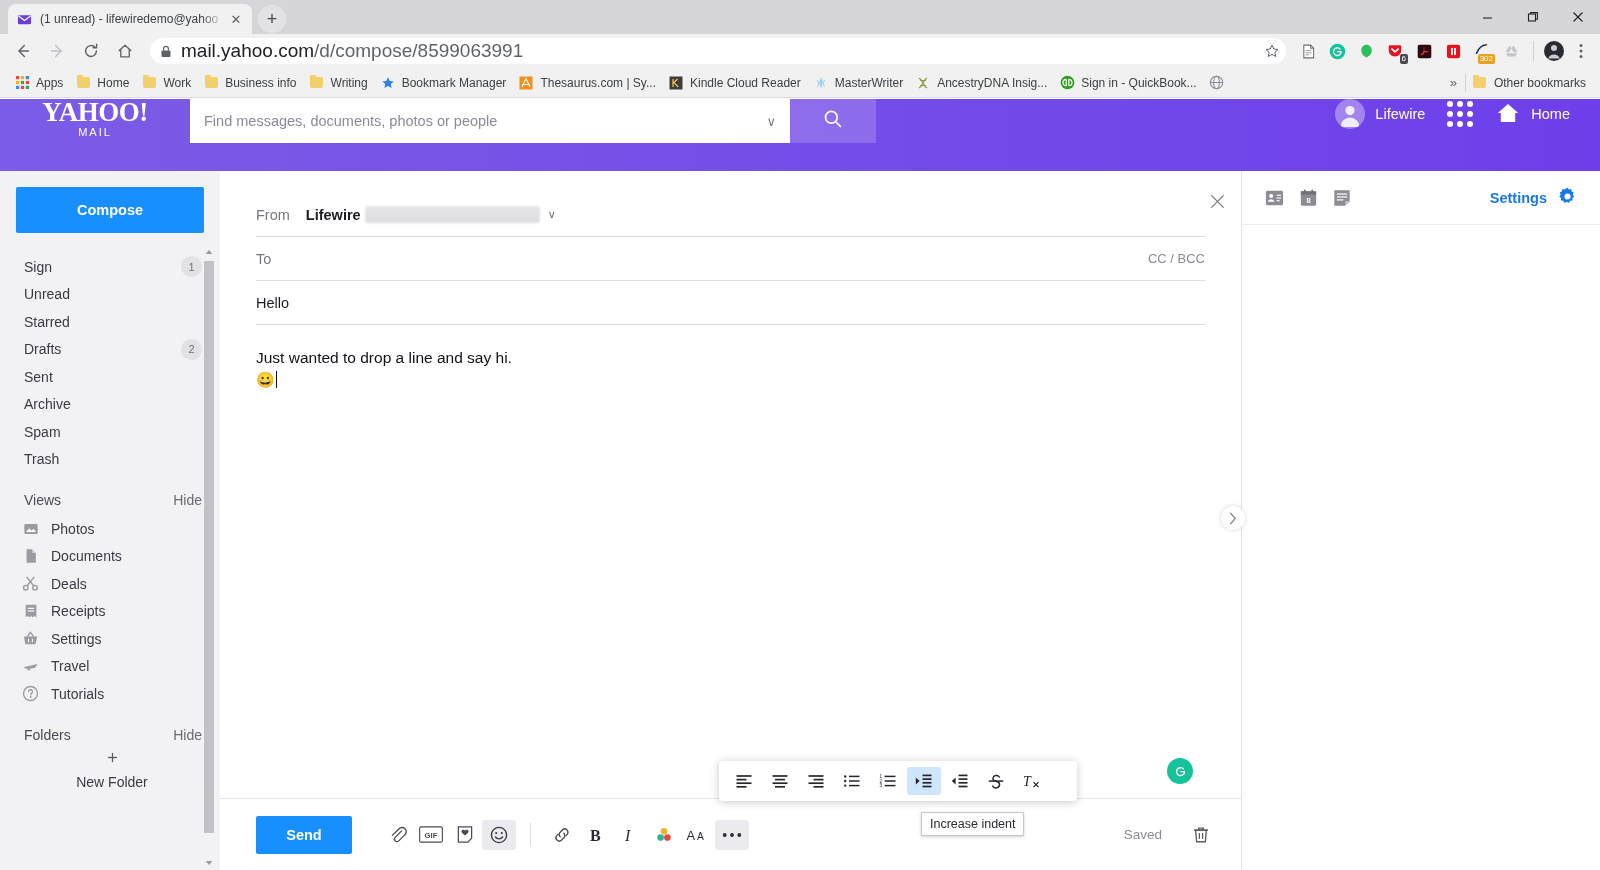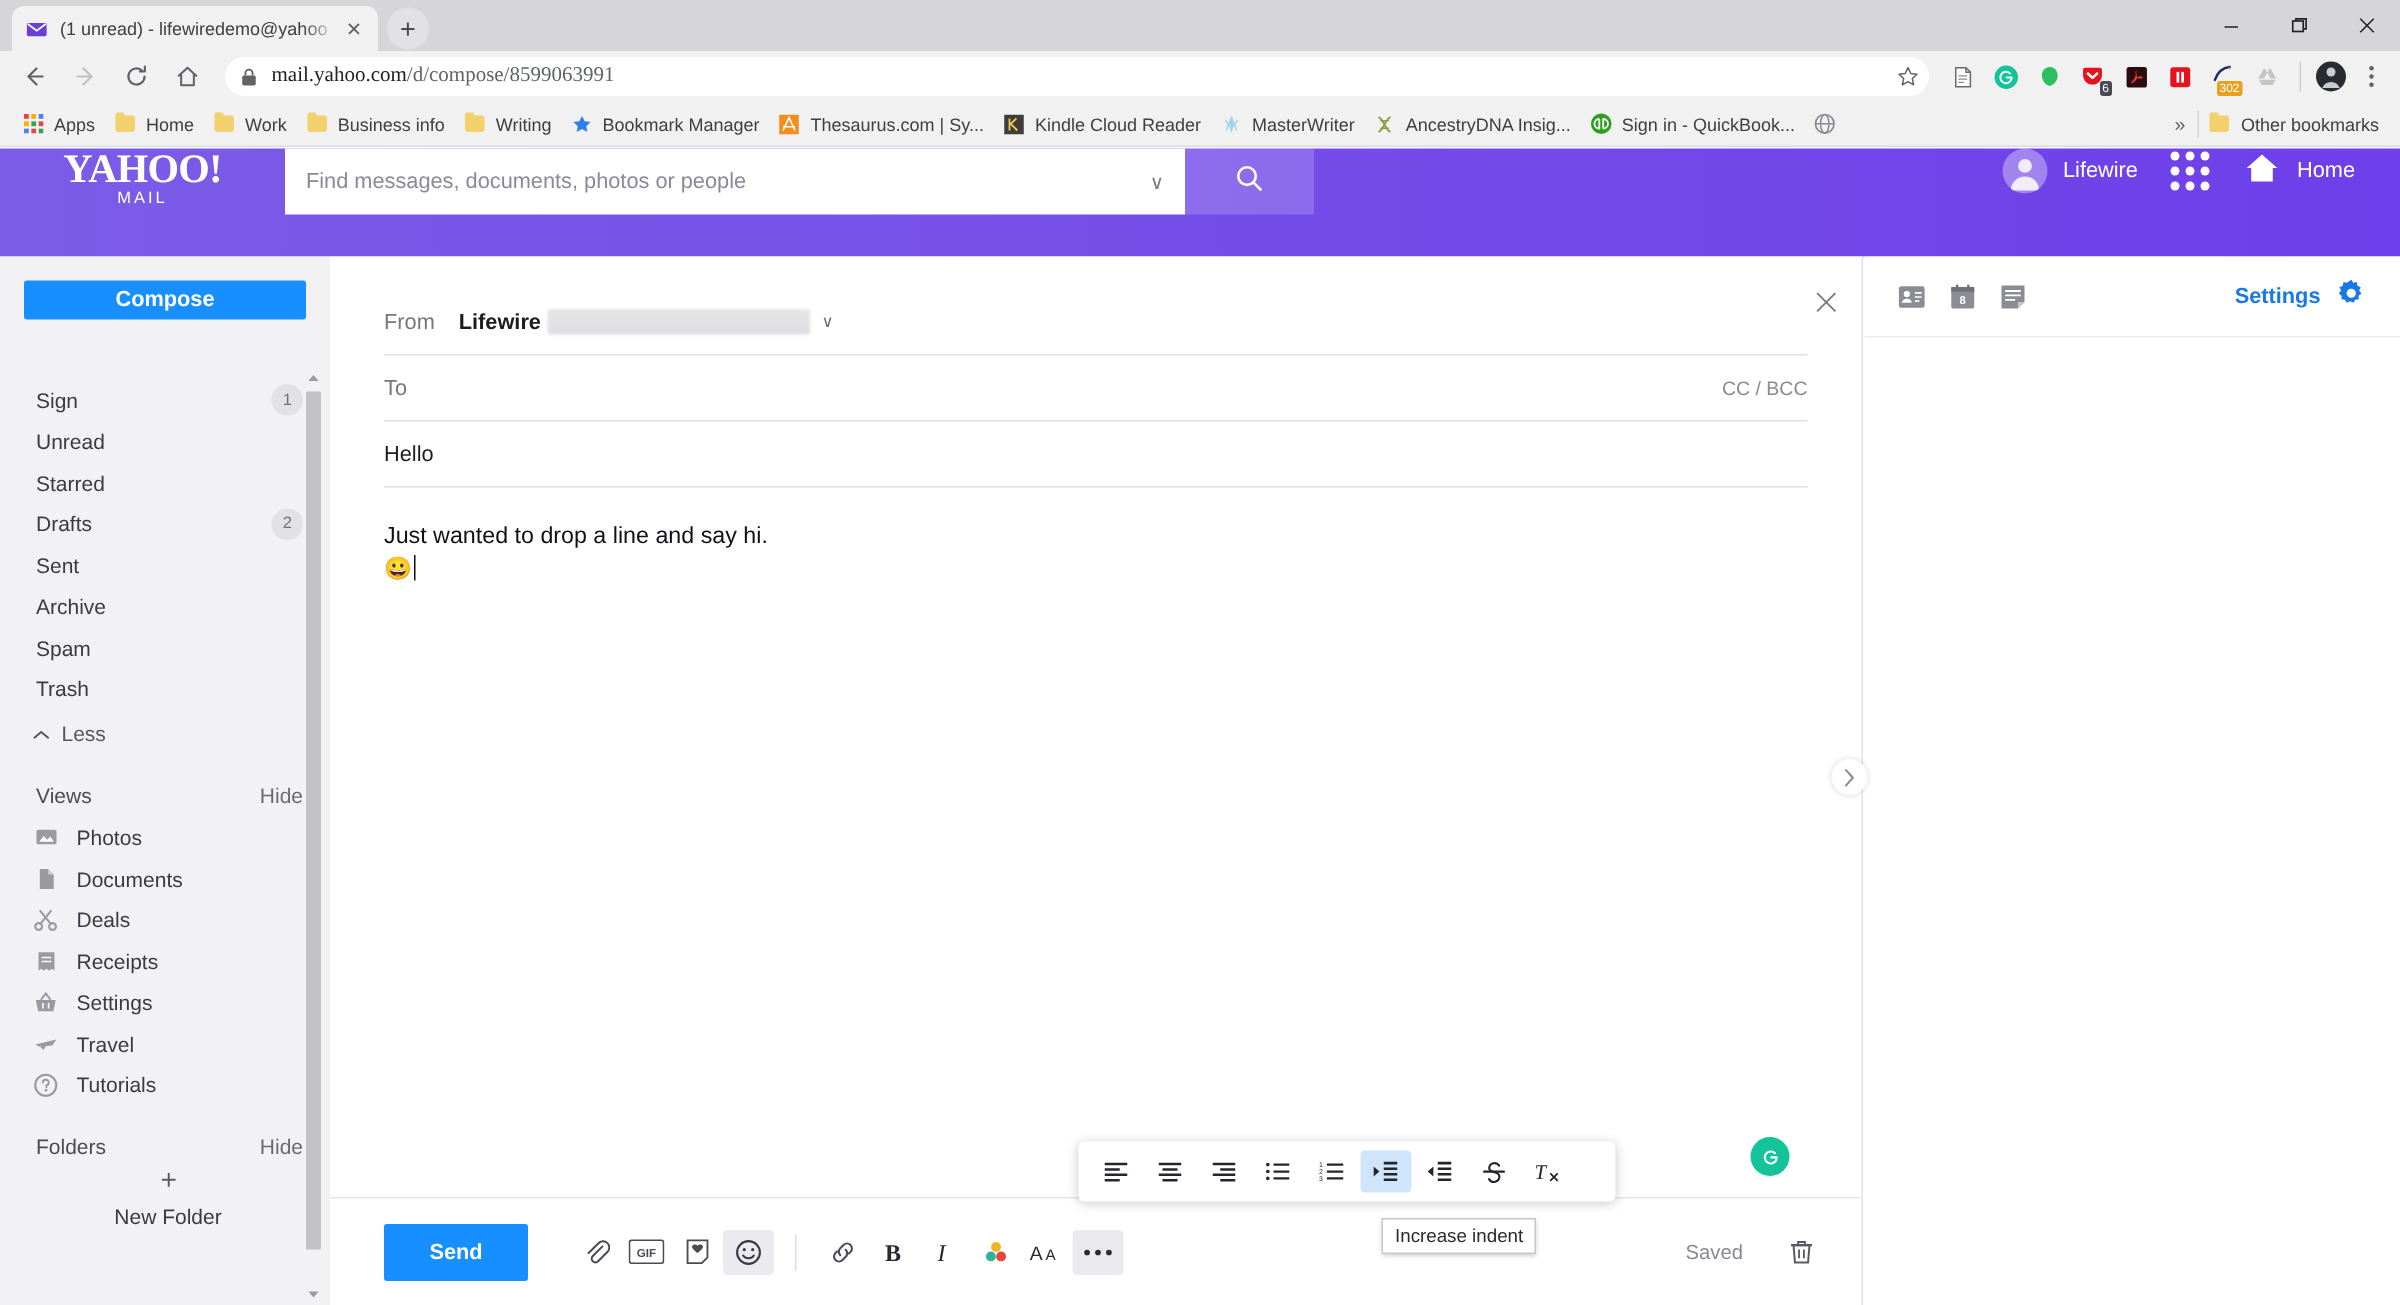--- a/index.html
+++ b/index.html
@@ -63,21 +63,21 @@
     align-items: center; justify-content: center;
     color: #5f6368;
   }
   .nav-btn.disabled { color: #bdc1c6; }
   .omnibox {
     flex: 1; height: 26px; background: #ffffff; border-radius: 13px;
     display: flex; align-items: center; padding: 0 10px; margin: 0 8px;
     position: relative;
   }
   .omnibox .lock { margin-right: 9px; display: flex; align-items: center;}
-  .omnibox .url { font-size: 14px; color: #202124; font-family: Liberation Serif, serif; }
+  .omnibox .url { font-size: 19px; color: #202124; }
   .omnibox .url .dim { color: #5f6368; }
   .star-btn { position: absolute; right: 6px; display:flex; }
   .ext-icons { display: flex; align-items: center; gap: 1px; padding-right: 2px;}
   .ext { width: 28px; height: 28px; display: flex; align-items: center; justify-content: center; position: relative;}
   .ext-badge {
     position: absolute; right: 1px; bottom: 1px;
     font-size: 8px; color: #fff; border-radius: 2px; padding: 0 2px;
     font-family: "Liberation Sans", sans-serif; line-height: 10px;
   }
   .tb-sep { width: 1px; height: 20px; background: #cfcfd1; margin: 0 6px; }
@@ -133,21 +133,21 @@
   }
   .grid-9 { display: grid; grid-template-columns: repeat(3,6px); gap: 4px; }
   .grid-9 i { width: 6px; height: 6px; background: #fff; border-radius: 50%; display:block;}
 
   
   .sidebar {
     position: absolute; left: 0; top: 171px; width: 220px; height: 699px;
     background: #f2f2f4;
   }
   .compose-btn {
-    margin: 16px 16px 0 16px; height: 26px; background: #188fff;
+    margin: 16px 16px 0 16px; height: 46px; background: #188fff;
     color: #fff; font-size: 14.5px; font-weight: bold;
     display: flex; align-items: center; justify-content: center;
     border-radius: 2px;
   }
   .side-scroll { position: absolute; top: 70px; left:0; width: 220px; height: 629px; }
   .side-list { padding: 12px 0 0 0; }
   .side-row {
     height: 27.5px; display: flex; align-items: center;
     padding: 0 18px 0 24px; font-size: 14px; color: #3a3a44;
   }
@@ -621,28 +621,20 @@
       </div>
       <div class="side-row">
         <span>Archive</span>
       </div>
       <div class="side-row">
         <span>Spam</span>
       </div>
       <div class="side-row">
         <span>Trash</span>
       </div>
-      <div class="side-row less">
-        <span>
-          <svg width="11" height="8" viewBox="0 0 12 8">
-              <path d="M1 6 L6 1.8 L11 6" fill="none" stroke="#56565f" stroke-width="1.4" stroke-linecap="round" stroke-linejoin="round"></path>
-            </svg>
-        </span>
-        <span>Less</span>
-      </div>
 
       <div class="side-section">
         <span>Views</span>
         <span class="hide">Hide</span>
       </div>
       <div class="side-row icon-row">
         <span class="side-ico">
           <svg width="16" height="16" viewBox="0 0 18 18">
               <rect x="1.5" y="3.5" width="15" height="11" rx="1.4" fill="#9a9aa3"></rect>
               <path d="M3.5 12.5 L7 8.2 L9.5 11 L11.8 8.6 L14.6 12.5z" fill="#fff"></path>

